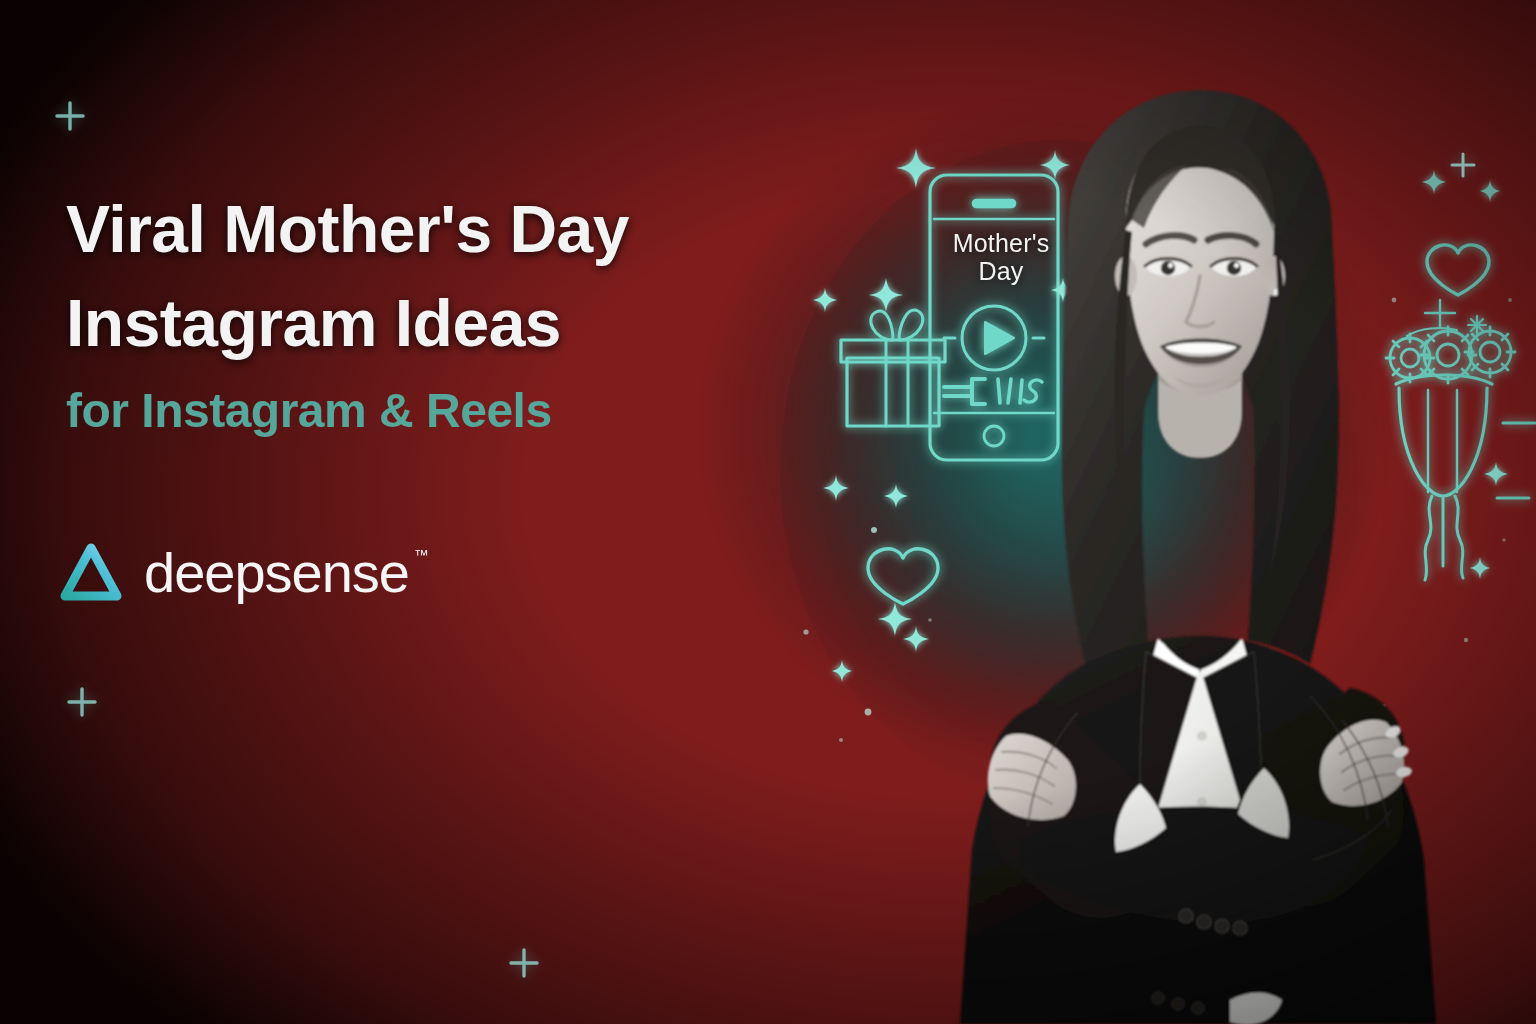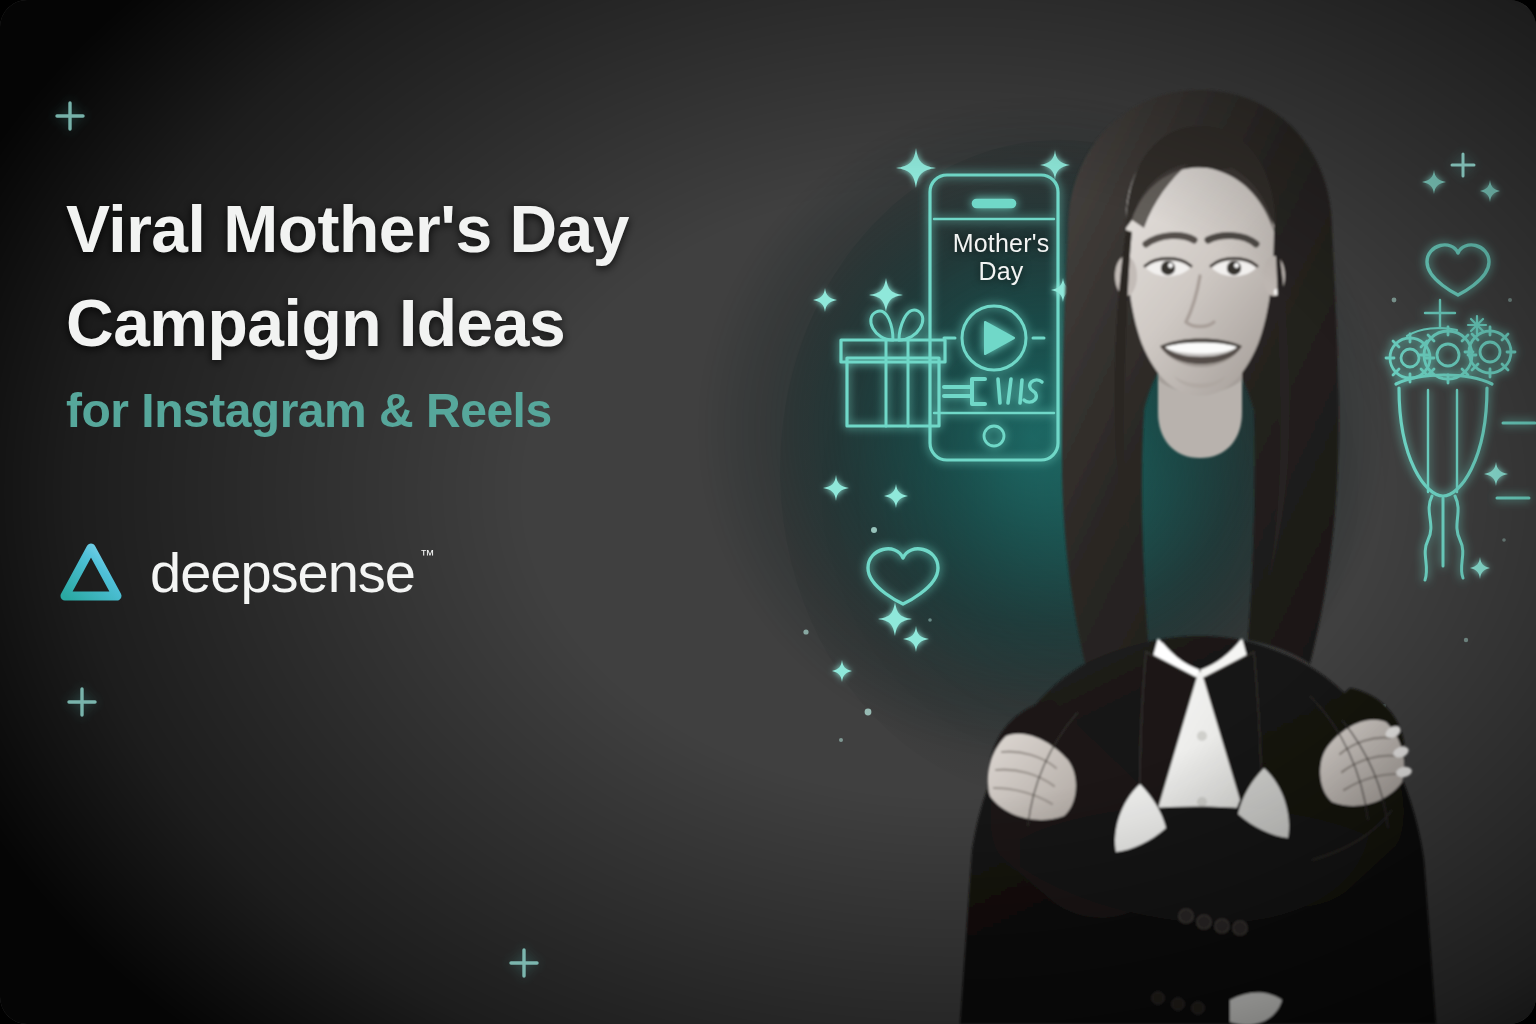--- a/index.html
+++ b/index.html
@@ -5,23 +5,22 @@
   * { margin:0; padding:0; box-sizing:border-box; }
   html,body { background:#000; }
   body {
     width:1536px; height:1024px;
     font-family:"Liberation Sans", sans-serif;
     overflow:hidden;
   }
   .banner {
     position:relative;
     width:1536px; height:1024px;
-    background:#404040;
+    background:#7f1d1d;
     overflow:hidden;
-    border-radius:27px;
   }
 
   
   .glow-main {
     position:absolute; left:700px; top:60px;
     width:820px; height:820px;
     background:radial-gradient(ellipse 48% 46% at 42% 45%,
         rgba(24,92,88,0.92) 0%,
         rgba(17,70,68,0.70) 28%,
         rgba(10,44,44,0.42) 52%,
@@ -60,21 +59,21 @@
     font-size:48px;
     font-weight:700;
     line-height:1.02;
     letter-spacing:-0.5px;
     margin-top:29px;
   }
 
   
   .logo-row {
     position:absolute; left:54px; top:538px;
-    display:flex; align-items:center; gap:22px;justify-content:flex-end;
+    display:flex; align-items:center; gap:16px;justify-content:flex-end;
   }
   .logo-mark { width:74px; height:70px; display:block; }
   .logo-word {
     position:relative;
     color:#f4f5f4;
     font-size:56px;
     font-weight:400;
     letter-spacing:-1px;
     line-height:1;
     padding-right:20px;
@@ -432,21 +431,21 @@
         </g>
       </g>
     </svg>
   </div>
 
   <div class="vignette"></div>
 
   <div class="copy">
     <div class="headline">
       <span>Viral Mother's Day</span>
-      <span class="l2">Campaign Ideas</span>
+      <span class="l2">Instagram Ideas</span>
     </div>
     <div class="subhead">for Instagram &amp; Reels</div>
   </div>
 
   <div class="logo-row">
     <svg class="logo-mark" viewBox="0 0 74 70" xmlns="http://www.w3.org/2000/svg">
       <defs>
         <linearGradient id="triG" x1="1" y1="0" x2="0" y2="1">
           <stop offset="0%" stop-color="#8fdaf2"></stop>
           <stop offset="38%" stop-color="#4fc0d8"></stop>

